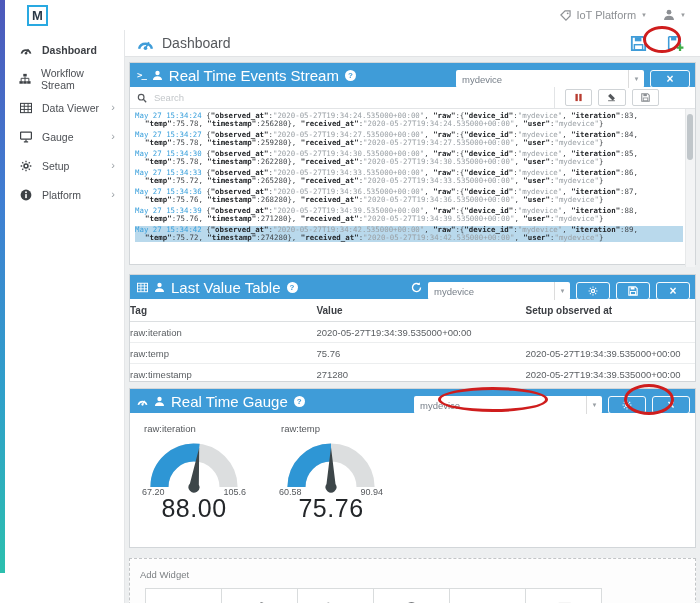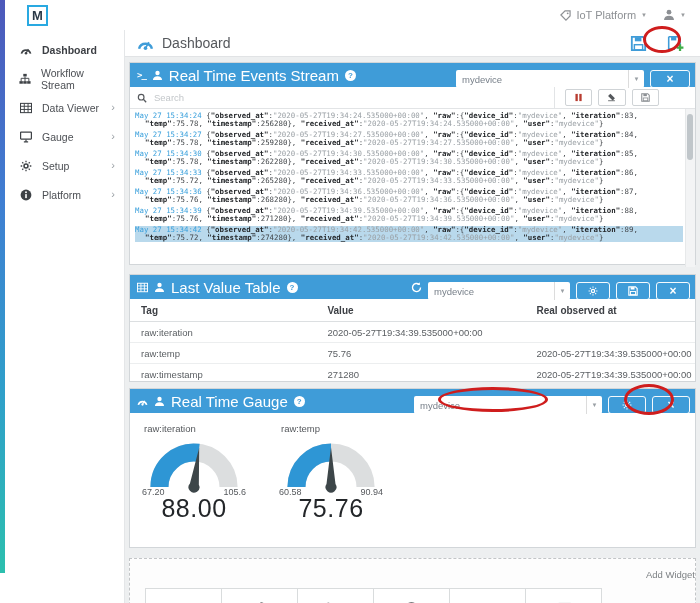--- a/index.html
+++ b/index.html
@@ -83,36 +83,36 @@
   .log-entry .sv{color:#9aa0a5;}
   .log-entry.hl{background:#b9d9ec;}
   #log-scroll{position:absolute;right:0;top:0;bottom:0;width:9px;background:#f3f4f5;border-left:1px solid #e7e9ea;}
   #log-thumb{position:absolute;left:1px;top:5px;width:6px;height:46px;background:#c0c6ca;border-radius:3px;cursor:pointer;}
 
   
   #w-table{top:244px;height:108px;}
   .lv-row{display:grid;grid-template-columns:33% 37% 30%;align-items:center;}
   .lv-head-row{height:22px;border-bottom:1px solid #dcdfe1;font-size:10px;font-weight:bold;color:#3c3f44;}
   .lv-data-row{height:20px;border-bottom:1px solid #eceeef;font-size:9.5px;color:#5a5e62;}
-  .lv-row span{padding-left:11px;white-space:nowrap;}
+  .lv-row span{padding-left:0;white-space:nowrap;}
   .lv-data-row:last-child{border-bottom:none;}
 
   
   #w-gauge{top:358px;height:160px;}
   #gauge-body{display:flex;padding:8px 0 0 8px;}
   .gauge-block{width:137px;}
   .gauge-label{font-size:9.5px;color:#55585c;margin:2px 0 3px 6px;}
   .gauge-svg{width:104px;height:57px;display:block;margin-left:4px;}
   .gauge-minmax{width:104px;margin-left:4px;display:flex;justify-content:space-between;
     font-size:9px;color:#55585c;margin-top:-7px;gap:20px;}
   .gauge-value{width:112px;text-align:center;font-size:25px;color:#232629;margin-top:-3px;letter-spacing:.5px;}
 
   
   #w-add{top:528px;height:72px;border:1px dashed #c2c5c7;background:#fdfdfd;}
-  #aw-label{font-size:9.5px;color:#7d8184;margin:10px 0 8px 10px;text-align:right;}
+  #aw-label{font-size:9.5px;color:#7d8184;margin:10px 0 8px 10px;}
   #aw-row{display:flex;margin-left:16px;}
   .aw-cell{width:75px;height:40px;background:#fff;border:1px solid #d9dcdd;margin-left:-1px;
     display:flex;align-items:center;justify-content:center;cursor:pointer;}
   .aw-cell .icon{font-size:17px;color:#4a4e52;}
 
   
   .annot{position:absolute;border:3px solid #cf1d1d;border-radius:50%;pointer-events:none;box-sizing:border-box;}
   #annot-save{left:643px;top:26px;width:38px;height:27px;}
   #annot-sel{left:438px;top:387px;width:110px;height:25px;}
   #annot-gear{left:624px;top:384px;width:50px;height:31px;}
@@ -363,21 +363,21 @@
                 </svg>
             </span>
           </div>
           <div class="hdr-btn x" style="width:34px;">×</div>
         </div>
       </div>
       <div id="lv-table">
           <div class="lv-row lv-head-row">
             <span>Tag</span>
             <span>Value</span>
-            <span>Real observed at</span>
+            <span>Setup observed at</span>
           </div>
           <div class="lv-row lv-data-row">
             <span>raw:iteration</span>
             <span>2020-05-27T19:34:39.535000+00:00</span>
           </div>
           <div class="lv-row lv-data-row">
             <span>raw:temp</span>
             <span>75.76</span>
             <span>2020-05-27T19:34:39.535000+00:00</span>
           </div>

